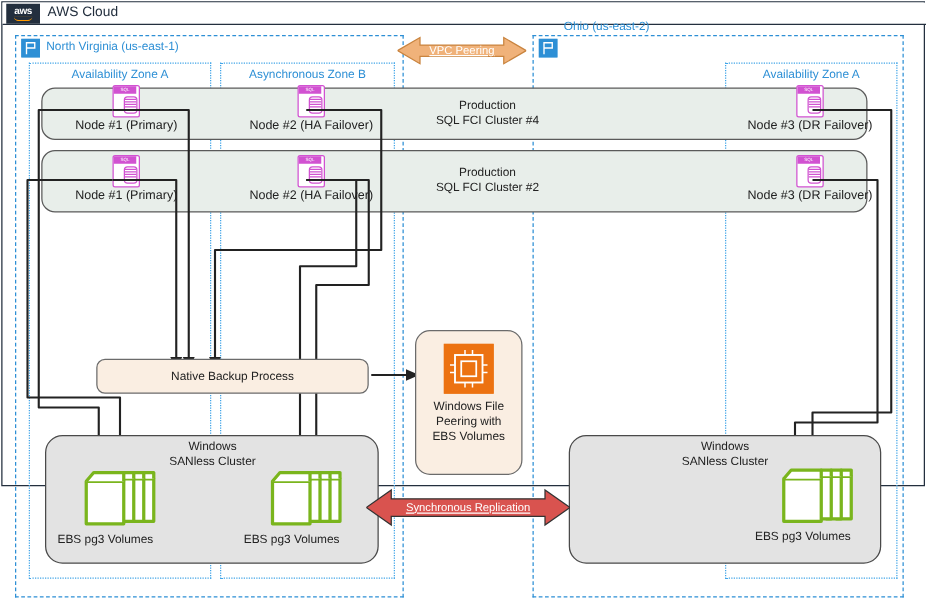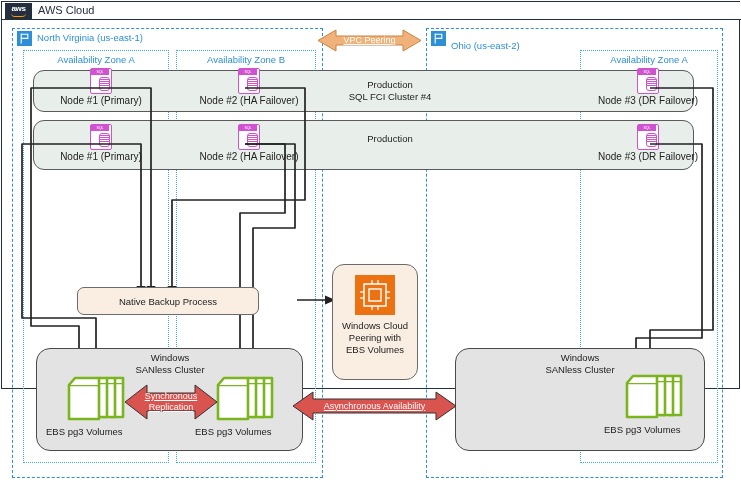--- a/index.html
+++ b/index.html
@@ -144,27 +144,27 @@
   </div>
   <div class="region-label" style="left:37px;top:32px;">North Virginia (us-east-1)</div>
 
   <div class="region" style="left:426px;top:28px;width:297px;height:450px;"></div>
   <div class="region-icon" style="left:431px;top:31px;">
     <svg width="15" height="15" viewBox="0 0 15 15">
       <rect x="0" y="0" width="15" height="15" fill="#2d8fd5"></rect>
       <path d="M4.2 2.6 L4.2 12.4 M4.2 3.2 L10.8 3.2 L10.8 7.4 L4.2 7.4" stroke="#ffffff" stroke-width="1.1" fill="none"></path>
     </svg>
   </div>
-  <div class="region-label" style="left:451px;top:40px;">Ohio (us-east-2)</div>
+  <div class="region-label" style="left:451px;top:16px;">Ohio (us-east-2)</div>
 
   <div class="az" style="left:23px;top:50px;width:146px;height:413px;"></div>
   <div class="az-label" style="left:23px;top:54px;width:146px;">Availability Zone A</div>
 
   <div class="az" style="left:176px;top:50px;width:140px;height:413px;"></div>
-  <div class="az-label" style="left:176px;top:54px;width:140px;">Availability Zone B</div>
+  <div class="az-label" style="left:176px;top:54px;width:140px;">Asynchronous Zone B</div>
 
   <div class="az" style="left:580px;top:50px;width:138px;height:413px;"></div>
   <div class="az-label" style="left:580px;top:54px;width:138px;">Availability Zone A</div>
 
   <div class="fci" style="left:33px;top:70px;width:661px;height:42px;"></div>
   <div class="fci-label" style="left:300px;top:79px;width:180px;">
     <div>Production</div>
     <div>SQL FCI Cluster #4</div>
   </div>
 
@@ -206,20 +206,21 @@
           <i></i>
           <i></i>
         </div>
     </div>
     <div class="cap">Node #3 (DR Failover)</div>
   </div>
 
   <div class="fci" style="left:33px;top:120px;width:661px;height:50px;"></div>
   <div class="fci-label" style="left:300px;top:133px;width:180px;">
     <div>Production</div>
+    <div>SQL FCI Cluster #2</div>
   </div>
 
   <div class="node" style="left:53px;top:124px;width:96px;">
     <div class="sqlicon">
       <div class="frame"></div>
       <div class="tag">SQL Server</div>
       <div class="cyl">
           <i></i>
           <i></i>
           <i></i>
@@ -280,21 +281,21 @@
       <path d="M90,144 L22,144 L22,318 L96,318 L96,370" marker-end="url(#ah)"></path>
 
       <path d="M650,88 L713,88 L713,330 L650,330 L650,368" marker-end="url(#ah)"></path>
 
       <path d="M650,144 L702,144 L702,338 L636,338 L636,368" marker-end="url(#ah)"></path>
 
       <path d="M297,300 L330,300" marker-end="url(#ah)"></path>
     </g>
   </svg>
 
-  <div class="backupbox" style="left:77px;top:287px;width:182px;height:28px;">
+  <div class="backupbox" style="left:77px;top:287px;width:218px;height:28px;">
     <span>Native Backup Process</span>
   </div>
 
   <div class="fileserver" style="left:332px;top:264px;width:86px;height:116px;">
     <div class="ic">
       <svg width="40" height="40" viewBox="0 0 40 40">
         <rect x="0" y="0" width="40" height="40" fill="#ec7211"></rect>
         <rect x="9" y="9" width="22" height="22" fill="none" stroke="#fff" stroke-width="1.5"></rect>
         <rect x="14" y="14" width="12" height="12" fill="none" stroke="#fff" stroke-width="1.4"></rect>
         <g stroke="#fff" stroke-width="1.2">
@@ -303,21 +304,21 @@
           <path d="M17,31 L17,35"></path>
             <path d="M23,31 L23,35"></path>
           <path d="M9,17 L5,17"></path>
             <path d="M9,23 L5,23"></path>
           <path d="M31,17 L35,17"></path>
             <path d="M31,23 L35,23"></path>
         </g>
       </svg>
     </div>
     <div class="cap">
-      <div>Windows Cloud</div>
+      <div>Windows File</div>
       <div>Peering with</div>
       <div>EBS Volumes</div>
     </div>
   </div>
 
   <div class="sanless" style="left:36px;top:348px;width:267px;height:103px;"></div>
   <div class="sanless-title" style="left:110px;top:352px;width:120px;">
     <div>Windows</div>
     <div>SANless Cluster</div>
   </div>
@@ -382,32 +383,21 @@
     <div class="cap">EBS pg3 Volumes</div>
   </div>
 
   <div class="blockarrow" style="left:318px;top:28px;width:103px;height:25px;">
     <svg width="103" height="25" viewBox="0 0 103 25" style="position:absolute;left:0;top:0;">
       <path d="M0,12.5 L18,2 L18,8 L85,8 L85,2 L103,12.5 L85,23 L85,17 L18,17 L18,23 Z" fill="#f0b27a" stroke="#c9843f" stroke-width="1"></path>
     </svg>
     <div class="lbl vpc-lbl">VPC Peering</div>
   </div>
 
-  <div class="blockarrow" style="left:125px;top:382px;width:92px;height:40px;">
-    <svg width="92" height="40" viewBox="0 0 92 40" style="position:absolute;left:0;top:0;">
-      <path d="M0,20 L22,3 L22,11 L70,11 L70,3 L92,20 L70,37 L70,29 L22,29 L22,37 Z" fill="#d9534f" stroke="#333" stroke-width="1"></path>
-    </svg>
-    <div class="lbl">
-      <div>
-        <div>Synchronous</div>
-        <div>Replication</div>
-      </div>
-    </div>
-  </div>
 
   <div class="blockarrow" style="left:293px;top:390px;width:163px;height:32px;">
     <svg width="163" height="32" viewBox="0 0 163 32" style="position:absolute;left:0;top:0;">
       <path d="M0,16 L20,2 L20,9 L143,9 L143,2 L163,16 L143,30 L143,23 L20,23 L20,30 Z" fill="#d9534f" stroke="#333" stroke-width="1"></path>
     </svg>
-    <div class="lbl">Asynchronous Availability</div>
+    <div class="lbl">Synchronous Replication</div>
   </div>
 
 </div>
 
 </body></html>

